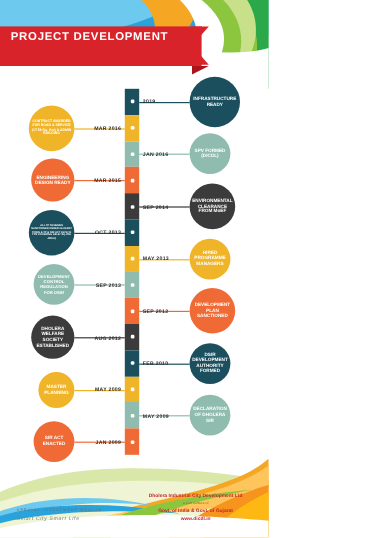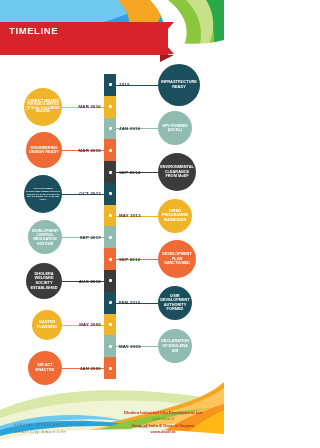--- a/index.html
+++ b/index.html
@@ -90,21 +90,21 @@
       <path d="M196,0 C220,22 220,52 198,74 L224,74 L224,0 Z" fill="#2aa84a"></path>
       <path d="M186,0 C206,20 206,48 186,70 C214,52 220,22 206,0 Z" fill="#c8e08a"></path>
       <path d="M0,50 C40,38 70,52 110,44 C150,36 190,50 224,40 L224,76 L0,76 Z" fill="#ffffff"></path>
     </svg>
   </div>
 
   <div class="ribbon-tail"></div>
   <div class="ribbon-fold"></div>
   <div class="ribbon"></div>
   <div class="ribbon-txt">
-    <div>TIMELINE</div>
+    <div>PROJECT DEVELOPMENT</div>
   </div>
 
   <div id="spine" class="spine">
       <div class="seg" style="height: 21.7857px; background: rgb(27, 79, 94);"></div>
       <div class="seg" style="height: 21.7857px; background: rgb(240, 180, 41);"></div>
       <div class="seg" style="height: 21.7857px; background: rgb(143, 188, 175);"></div>
       <div class="seg" style="height: 21.7857px; background: rgb(239, 106, 53);"></div>
       <div class="seg" style="height: 21.7857px; background: rgb(59, 59, 59);"></div>
       <div class="seg" style="height: 21.7857px; background: rgb(27, 79, 94);"></div>
       <div class="seg" style="height: 21.7857px; background: rgb(240, 180, 41);"></div>

